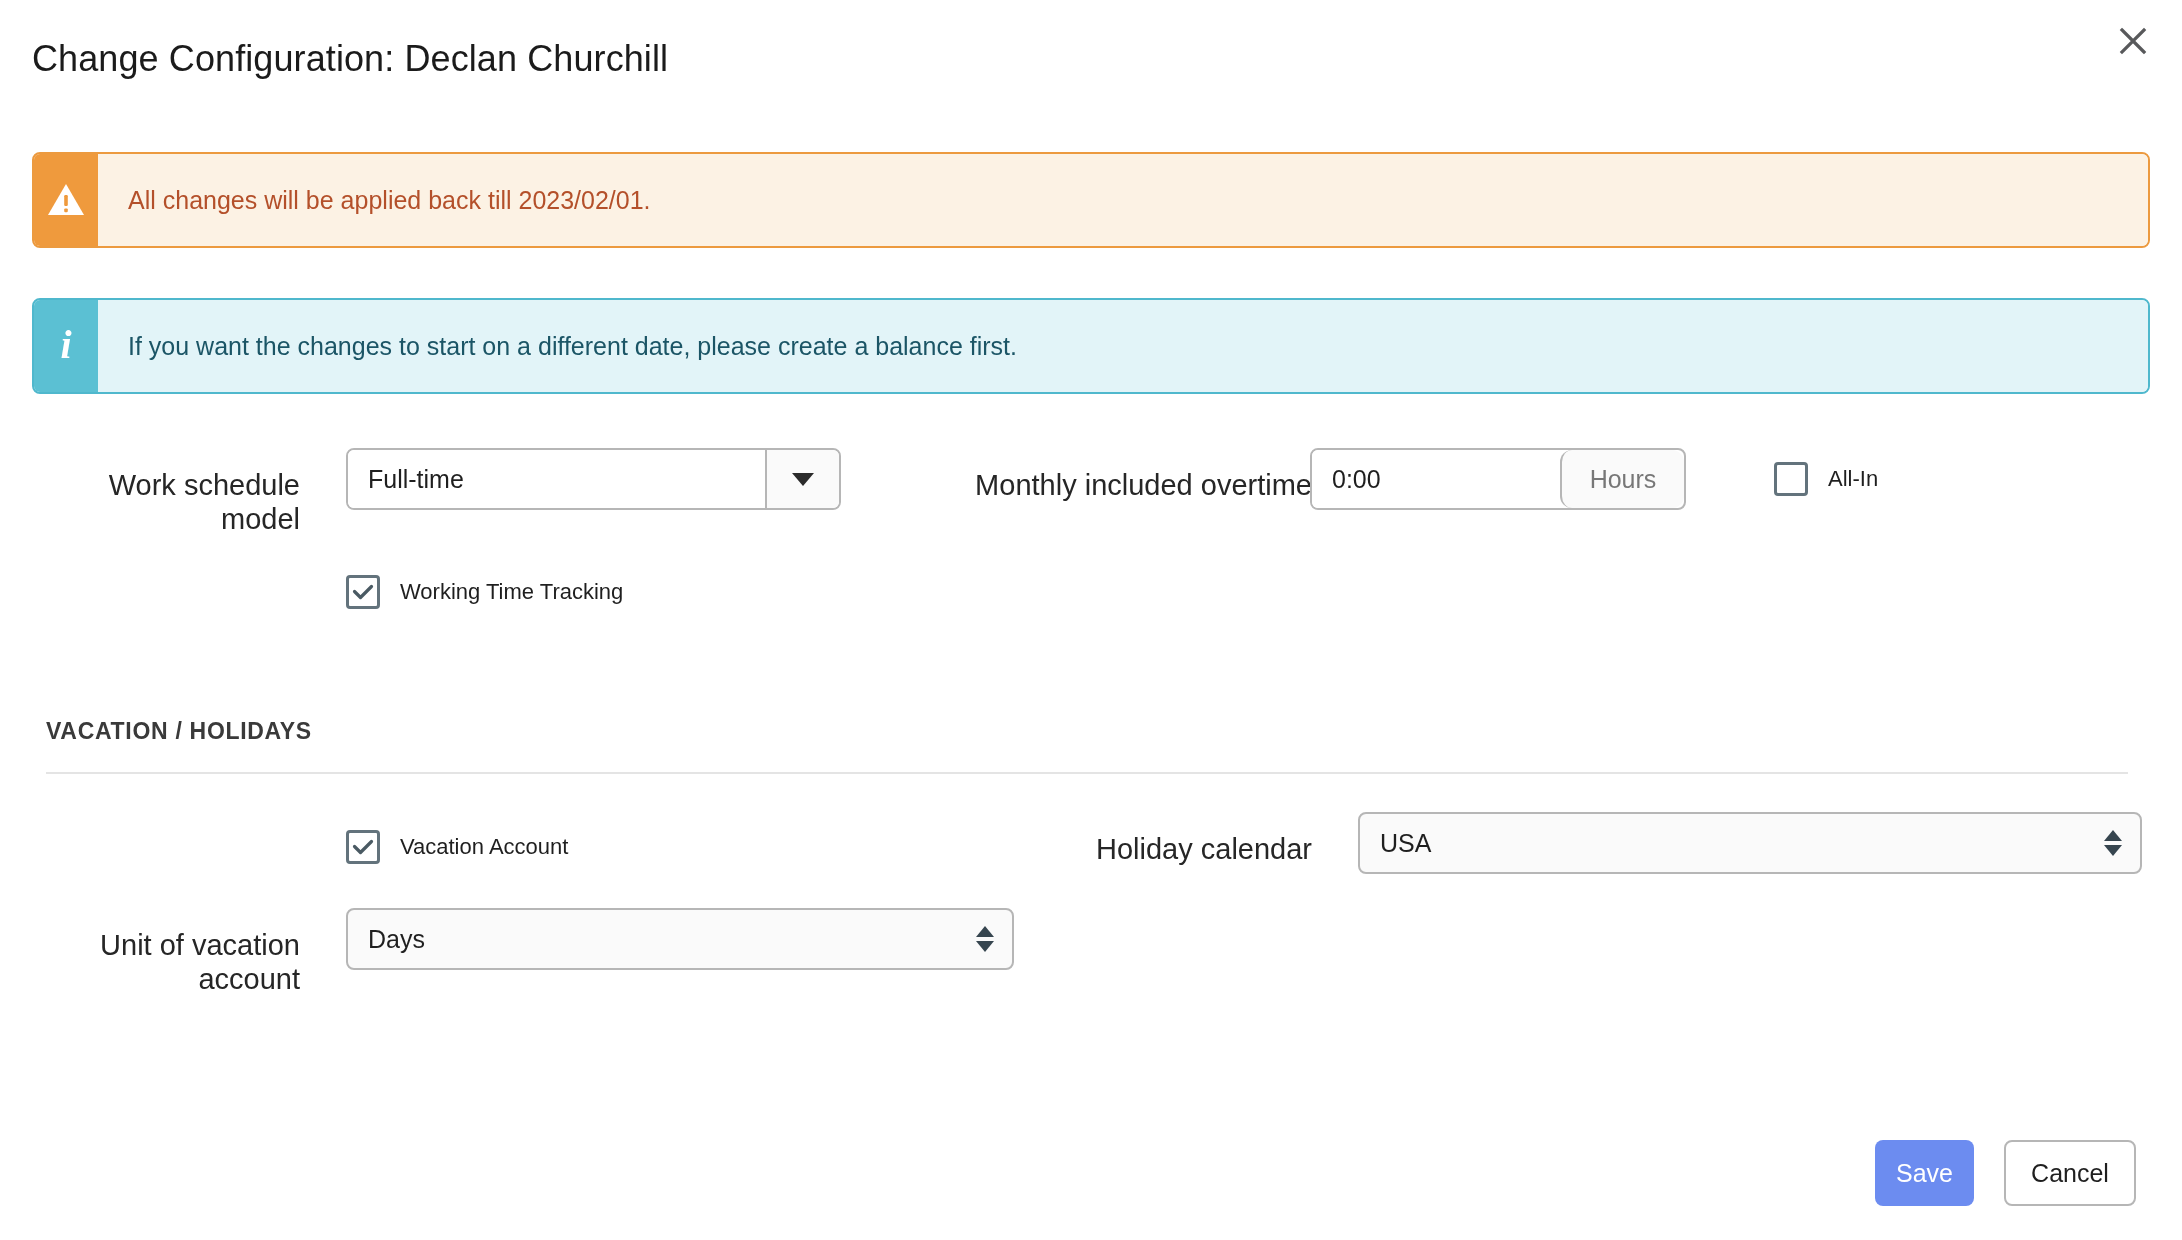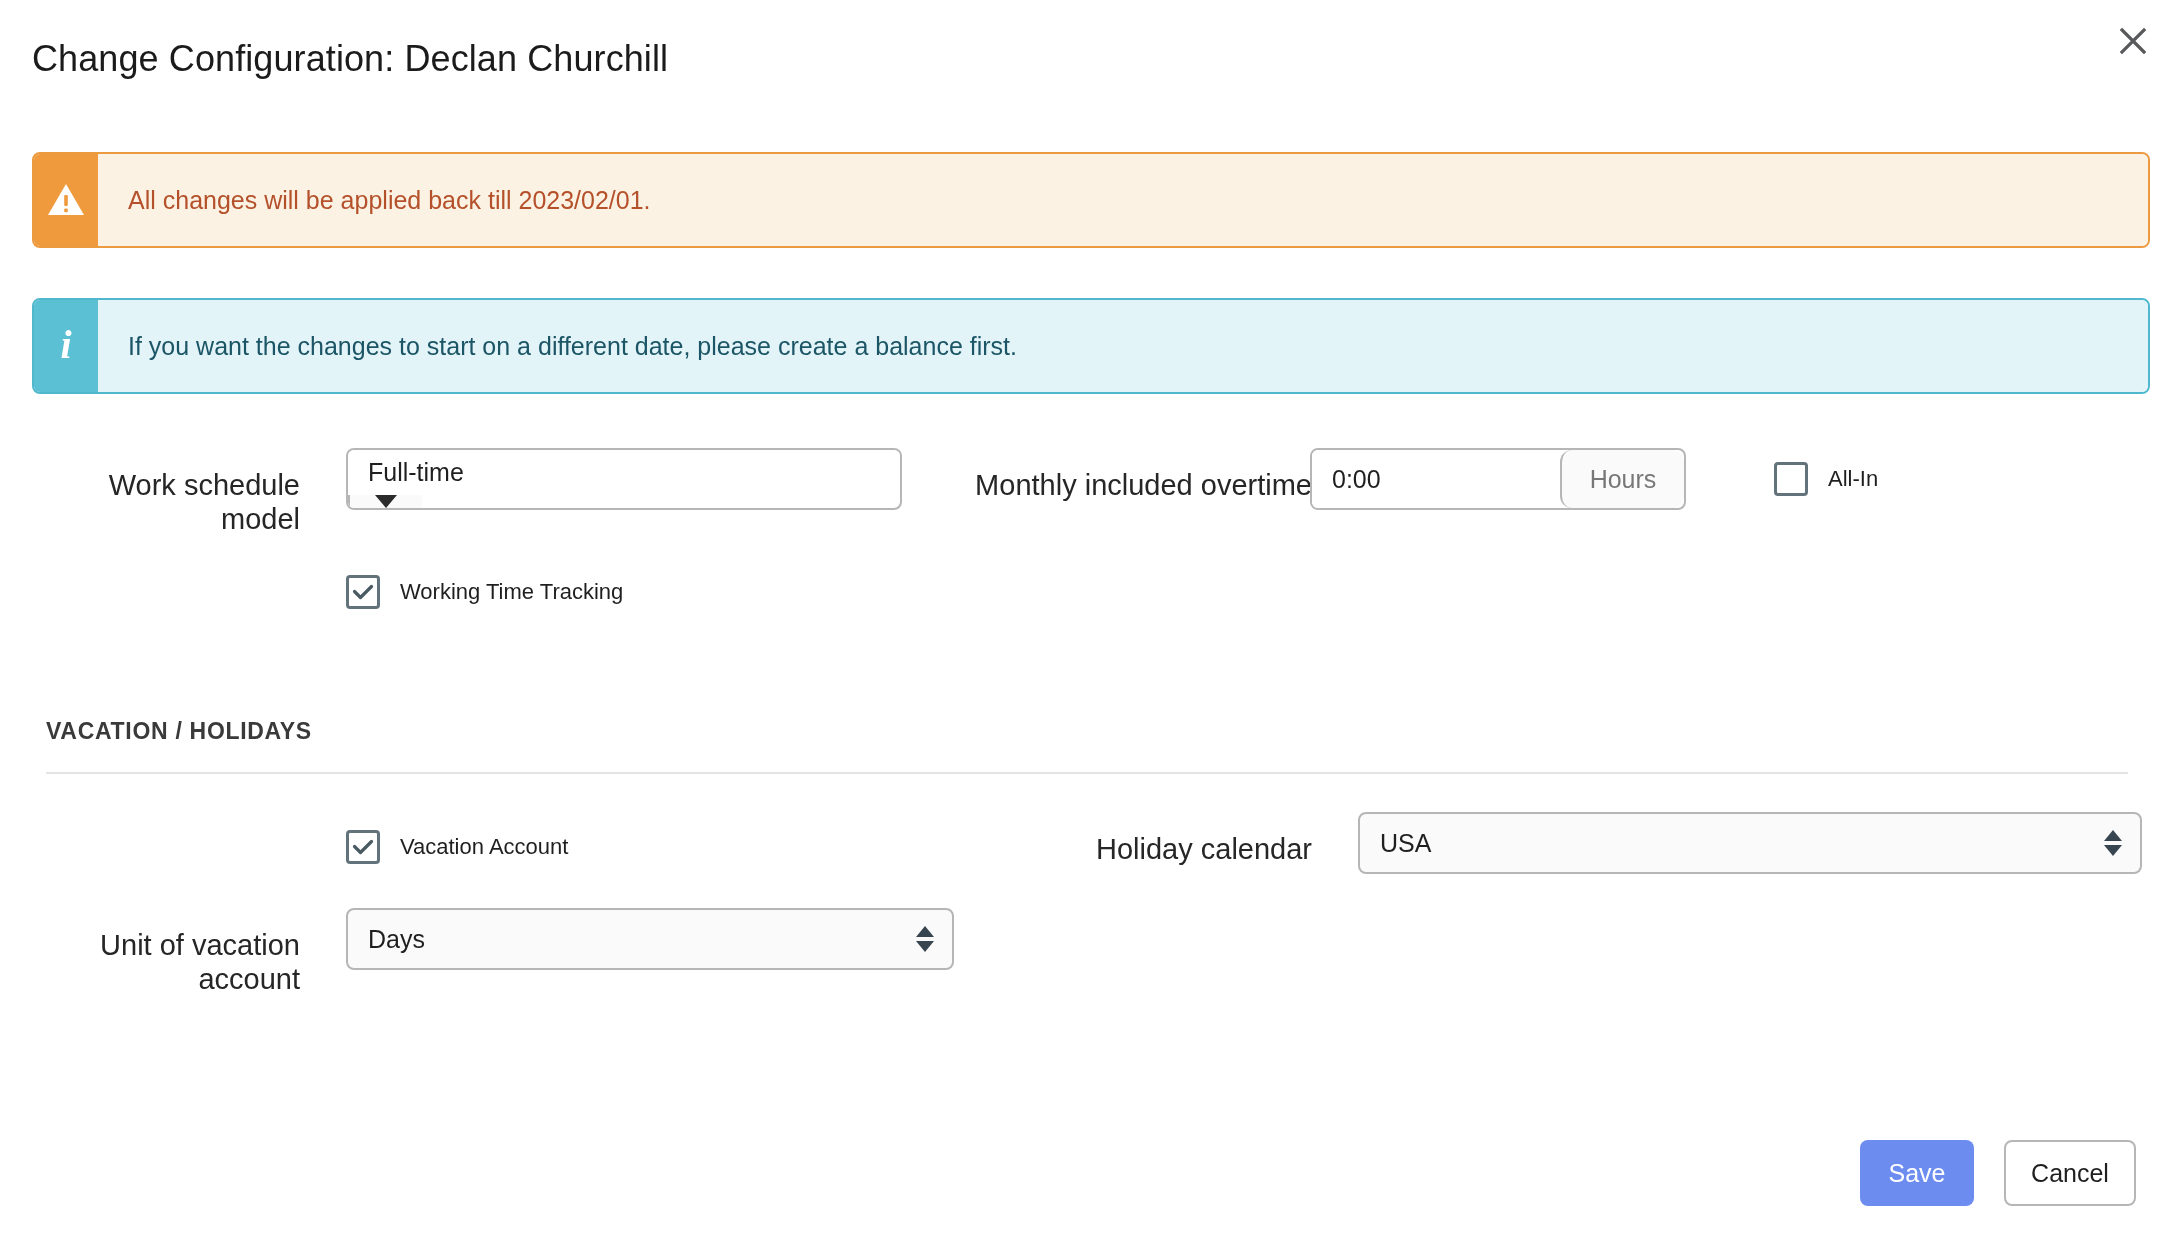--- a/index.html
+++ b/index.html
@@ -233,21 +233,21 @@
     display: flex;
     align-items: center;
     justify-content: center;
     cursor: pointer;
     font-family: "Liberation Sans", sans-serif;
   }
   .btn-save {
     background: #6c8cf0;
     color: #ffffff;
     border: none;
-    width: 114px;
+    width: 99px;
     right: 208px;
     top: 1140px;
   }
   .btn-cancel {
     background: #ffffff;
     color: #1f1f1f;
     border: 2px solid #b6b6b6;
     width: 132px;
     right: 46px;
     top: 1140px;
@@ -280,21 +280,21 @@
 
   <div class="alert alert-info">
     <div class="alert-icon">
       <span class="info-glyph">i</span>
     </div>
     <div class="alert-body">If you want the changes to start on a different date, please create a balance first.</div>
   </div>
 
   <div class="form-label" style="left:50px; top:468px; width:250px;">Work schedule model</div>
 
-  <div class="field-shell" style="left:346px; top:448px; width:556px;flex-direction:column;">
+  <div class="field-shell" style="left:346px; top:448px; width:495px;">
     <div class="field-text">Full-time</div>
     <div class="field-addon" style="width:74px; background:#fafafa;">
       <span class="caret-down"></span>
     </div>
   </div>
 
   <div class="form-label" style="left:900px; top:468px; width:412px;">Monthly included overtime</div>
 
   <div class="field-shell" style="left:1310px; top:448px; width:376px;">
     <div class="field-text">0:00</div>
@@ -335,21 +335,21 @@
       <span class="up"></span>
         <span class="down"></span>
     </span>
   </div>
 
   <div class="form-label" style="left:86px; top:928px; width:214px;">
     <div>Unit of vacation</div>
     <div>account</div>
   </div>
 
-  <div class="select-shell" style="left:346px; top:908px; width:608px;">
+  <div class="select-shell" style="left:346px; top:908px; width:668px;">
     <span class="select-value">Days</span>
     <span class="stepper">
       <span class="up"></span>
         <span class="down"></span>
     </span>
   </div>
 
   <button class="btn btn-save">Save</button>
   <button class="btn btn-cancel">Cancel</button>
 

